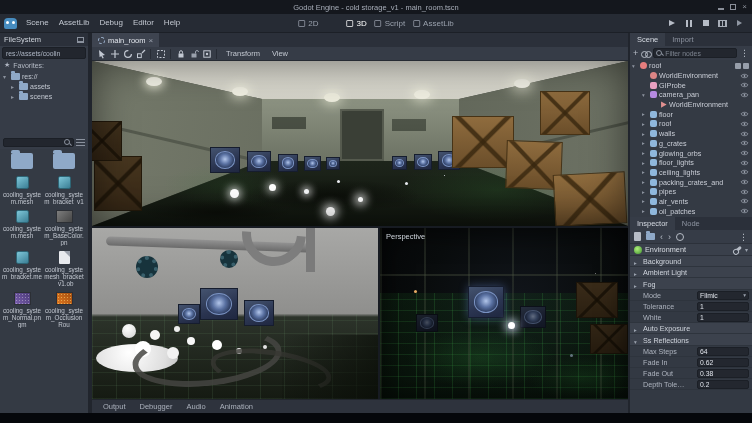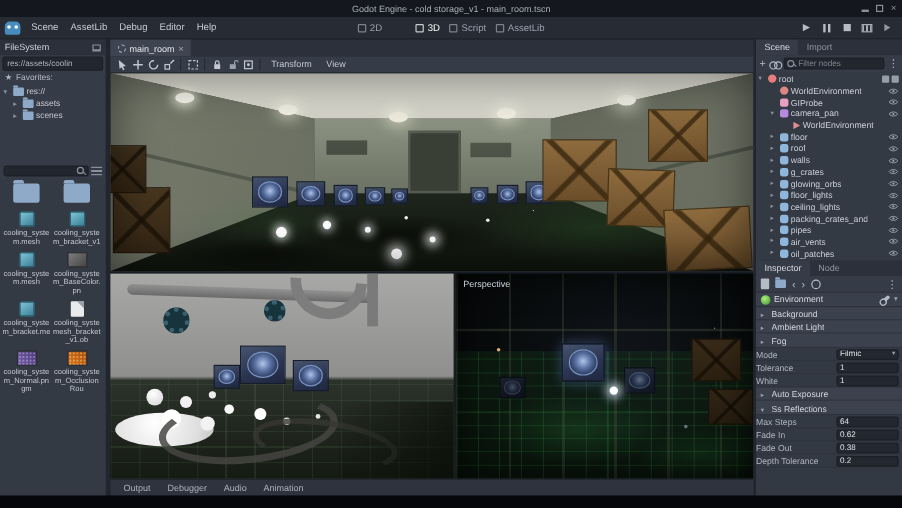--- a/index.html
+++ b/index.html
@@ -238,21 +238,21 @@
   .clock-ic { width:8px; height:8px; border:1px solid #b6bcc6; border-radius:50%; }
   .resource-row { height:13px; display:flex; align-items:center; gap:3px; padding:0 4px; background:#3a404b;
     border-top:1px solid #2c313a; border-bottom:1px solid #2c313a; flex:none; }
   .res-dot { width:8px; height:8px; border-radius:50%; background:radial-gradient(circle at 40% 35%, #aef07a, #3f8f2f); flex:none; }
   .res-label { color:#d8dce3; font-size:7.3px; overflow:hidden; white-space:nowrap; }
   .wrench-ic { margin-left:auto; width:8px; height:3px; background:#b6bcc6; border-radius:2px; transform:rotate(-40deg); position:relative; }
   .wrench-ic::after { content:""; position:absolute; left:-2px; top:-1px; width:4px; height:4px; border:1px solid #b6bcc6; border-radius:50%; background:#3a404b; }
   .insp-rows { flex:1; overflow:hidden; background:#333943; }
   .irow { height:11.2px; display:flex; align-items:flex-end; gap:3px; border-bottom:1px solid #2e343d; font-size:7.2px; }
   .irow.section { background:#3c424d; padding-left:4px; color:#d0d5dd; }
-  .irow.prop { padding-right:3px; color:#aeb4bf;gap:12px; }
+  .irow.prop { padding-left:13px; padding-right:3px; color:#aeb4bf;gap:12px; }
   .sec-caret { color:#9aa1ad; font-size:5.5px; width:6px; }
   .ilabel { white-space:nowrap; overflow:hidden; text-overflow:ellipsis; }
   .ival { margin-left:auto; width:52px; height:9px; display:flex; align-items:center; gap:2px;
     background:#23272f; border:1px solid #1b1f26; border-radius:2px; padding:0 2px; flex:none; }
   .vtext { color:#dfe3ea; font-size:6.8px; white-space:nowrap; overflow:hidden; }
   .vcaret { margin-left:auto; color:#9aa1ad; font-size:5.5px; }
   .chk { display:none; width:8px; height:8px; background:#1b1f26; border:1px solid #15181e; border-radius:2px;
     align-items:center; justify-content:center; flex:none; }
   .chkmark { color:#6f9fde; font-size:7px; line-height:7px; }
   .ival.check { background:transparent; border-color:transparent; }

